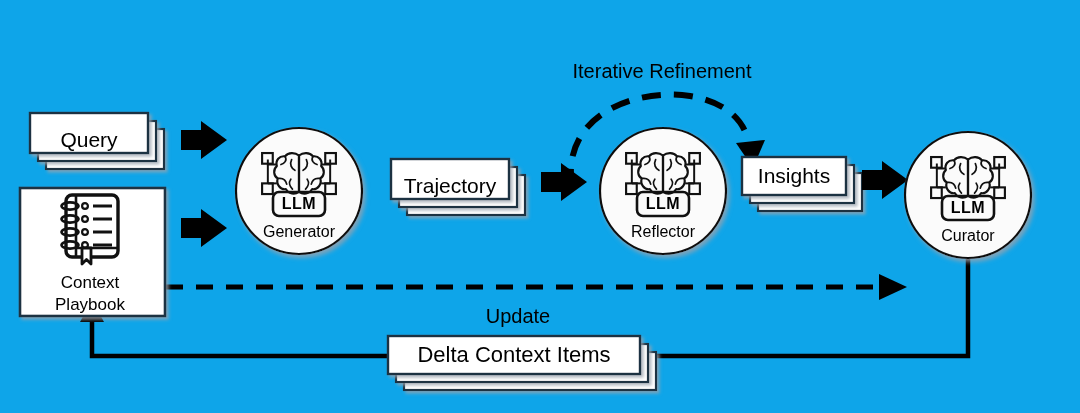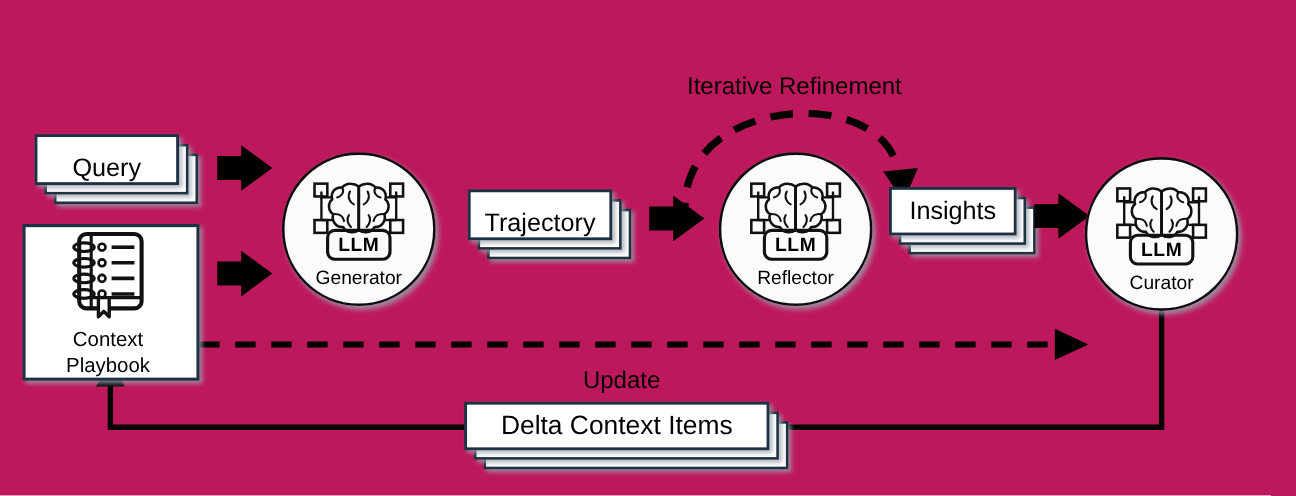--- a/index.html
+++ b/index.html
@@ -8,21 +8,21 @@
     padding: 0;
     background: #ffffff;
   }
   body {
     font-family: "Liberation Sans", sans-serif;
   }
   #canvas {
     position: relative;
     width: 1080px;
     height: 413px;
-    background: #be185d;
+    background: #0ea5e9;
     overflow: hidden;
   }
   #diagram-svg {
     position: absolute;
     left: 0;
     top: 0;
     width: 1080px;
     height: 413px;
   }
   .dg-text {

